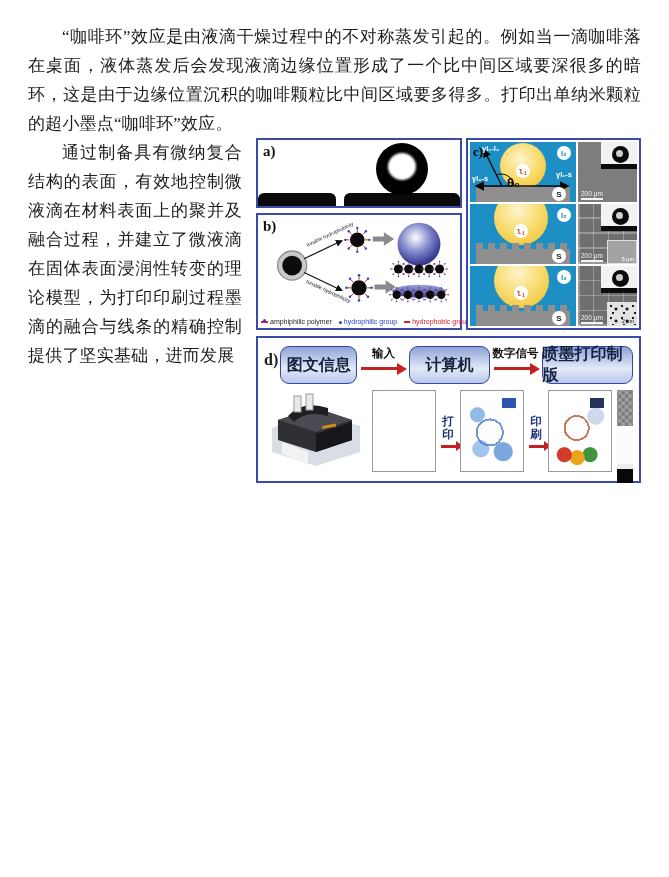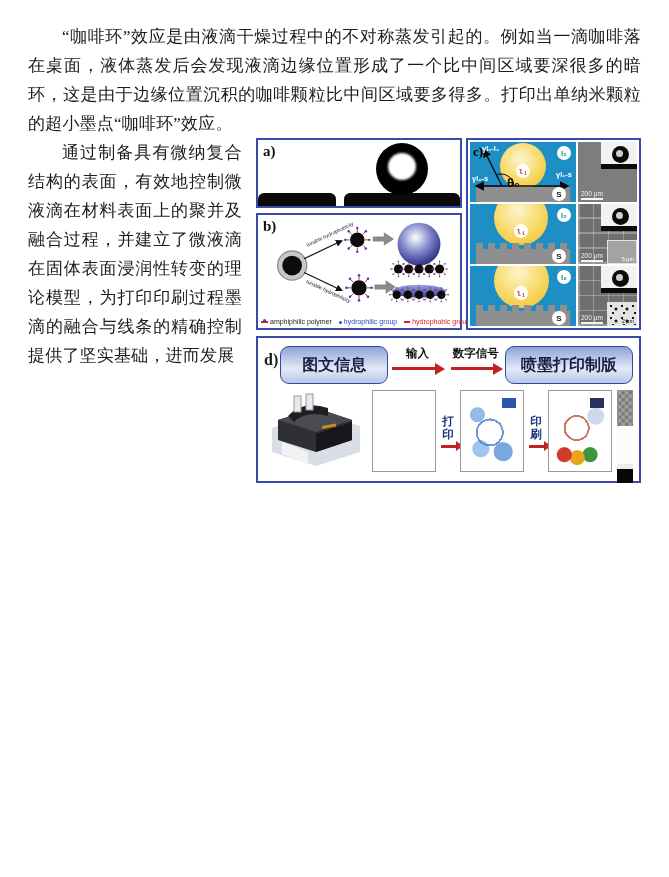--- a/index.html
+++ b/index.html
@@ -363,20 +363,21 @@
       </div>
 
       <div class="panel panel-d">
         <div class="d-flow">
           <span class="d-letter">d)</span>
           <div class="d-box d-box1">图文信息</div>
           <div class="d-arrowcell">
             <span class="d-arrowlabel">输入</span>
             <div class="d-rarrow"></div>
           </div>
+          <div class="d-box d-box2">计算机</div>
           <div class="d-arrowcell">
             <span class="d-arrowlabel">数字信号</span>
             <div class="d-rarrow"></div>
           </div>
           <div class="d-box d-box3">喷墨打印制版</div>
         </div>
 
         <div class="d-media">
 
           <div class="d-item d-printer">

